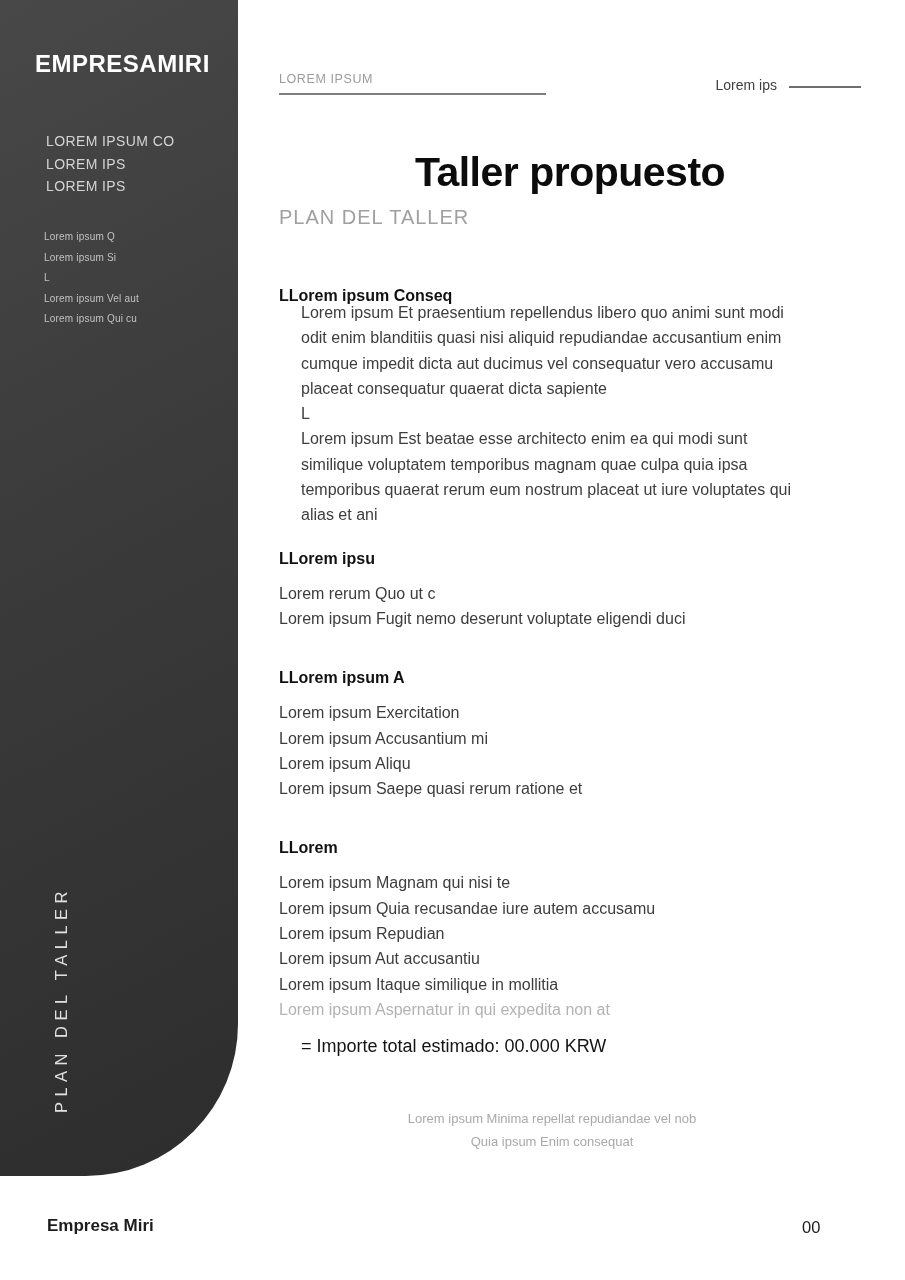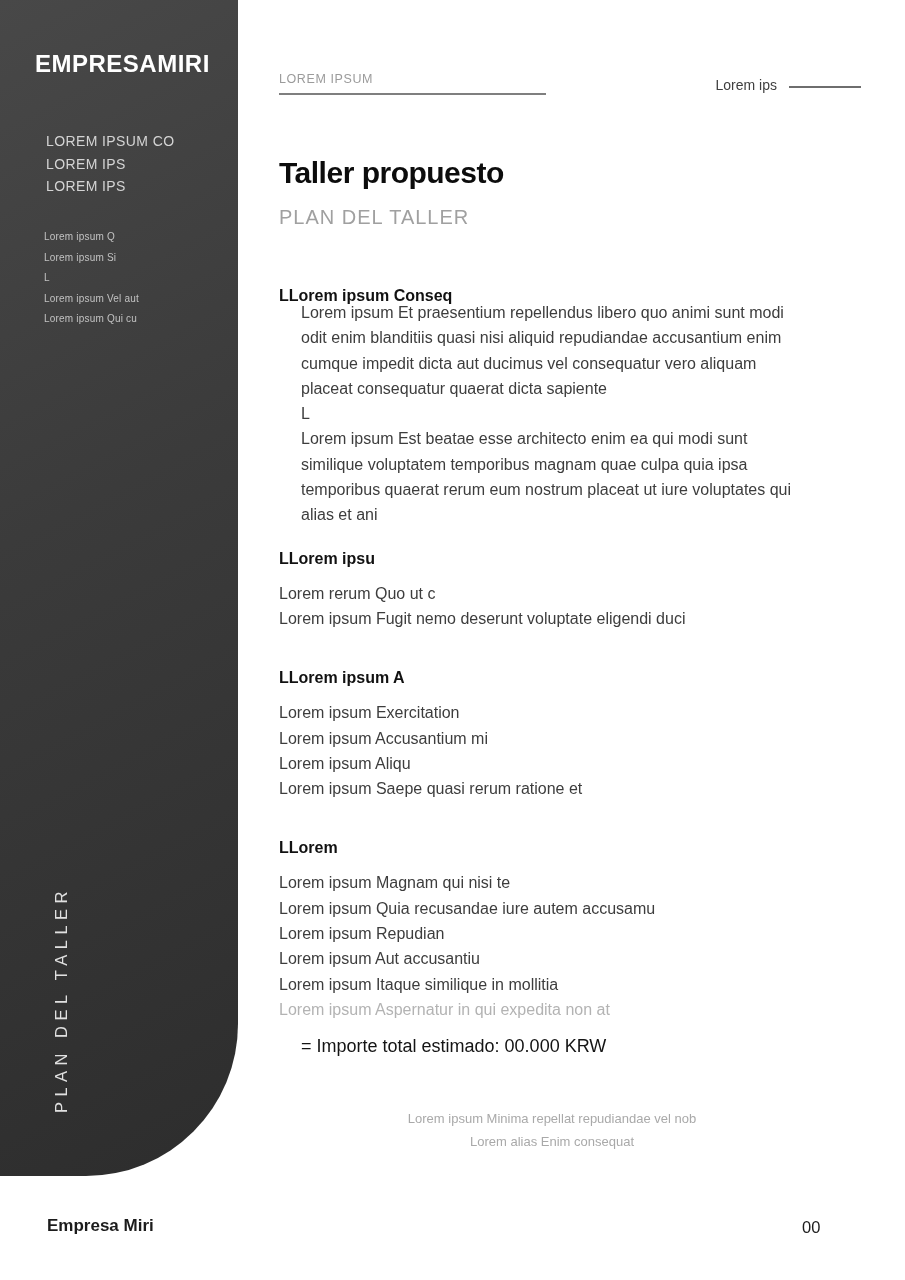--- a/index.html
+++ b/index.html
@@ -42,22 +42,22 @@
   .header-left {
     width:267px; font-size:12.5px; letter-spacing:0.6px; color:#9b9b9b;
     padding-bottom:7px; border-bottom:2px solid #7f7f7f;
   }
   .header-right {
     display:flex; align-items:baseline; gap:12px; margin-bottom:2px;
     font-size:14px; color:#3f3f3f;
   }
   .header-line { width:72px; height:0; border-bottom:2px solid #6e6e6e; position:relative; top:-2px; }
   .title {
-    margin-top:55px; font-size:30px; line-height:45px; font-weight:700;
-    color:#0c0c0c; letter-spacing:-0.5px;
+    margin-top:55px; font-size:41px; line-height:45px; font-weight:700;
+    color:#0c0c0c; letter-spacing:-0.5px;text-align:center;
   }
   .subtitle { margin-top:11px; font-size:20px; color:#a0a0a0; letter-spacing:1px; }
   
   .section h3 { font-size:16px; line-height:20px; font-weight:700; color:#111111; }
   .section .body { margin-top:12px; }
   .section.paragraph .body { margin-top:-6px; margin-left:22px; }
   .section .line { font-size:16px; line-height:25.3px; color:#3d3d3d; white-space:nowrap; }
   .section .line.muted { color:#b3b3b3; }
   .section .line.total {
     font-size:18px; line-height:26px; color:#141414; margin-top:11px; margin-left:22px;
@@ -105,21 +105,21 @@
 
     <h1 class="title">Taller propuesto</h1>
     <div class="subtitle">PLAN DEL TALLER</div>
 
     <div id="sections">
         <section class="section paragraph">
           <h3>LLorem ipsum Conseq</h3>
           <div class="body">
             <div class="line">Lorem ipsum Et praesentium repellendus libero quo animi sunt modi</div>
             <div class="line">odit enim blanditiis quasi nisi aliquid repudiandae accusantium enim</div>
-            <div class="line">cumque impedit dicta aut ducimus vel consequatur vero aliquam</div>
+            <div class="line">cumque impedit dicta aut ducimus vel consequatur vero accusamu</div>
             <div class="line">placeat consequatur quaerat dicta sapiente</div>
             <div class="line">L</div>
             <div class="line">Lorem ipsum Est beatae esse architecto enim ea qui modi sunt</div>
             <div class="line">similique voluptatem temporibus magnam quae culpa quia ipsa</div>
             <div class="line">temporibus quaerat rerum eum nostrum placeat ut iure voluptates qui</div>
             <div class="line">alias et ani</div>
           </div>
         </section>
         <section class="section list">
           <h3>LLorem ipsu</h3>
@@ -146,20 +146,20 @@
             <div class="line">Lorem ipsum Aut accusantiu</div>
             <div class="line">Lorem ipsum Itaque similique in mollitia</div>
             <div class="line muted">Lorem ipsum Aspernatur in qui expedita non at</div>
             <div class="line total">= Importe total estimado: 00.000 KRW</div>
           </div>
         </section>
       </div>
 
     <div class="footer-note" id="footer-note">
         <div class="nline">Lorem ipsum Minima repellat repudiandae vel nob</div>
-        <div class="nline">Lorem alias Enim consequat</div>
+        <div class="nline">Quia ipsum Enim consequat</div>
       </div>
   </main>
 
   <div class="footer-company">Empresa Miri</div>
   <div class="footer-page">00</div>
 
 </div>
 
 </body></html>

